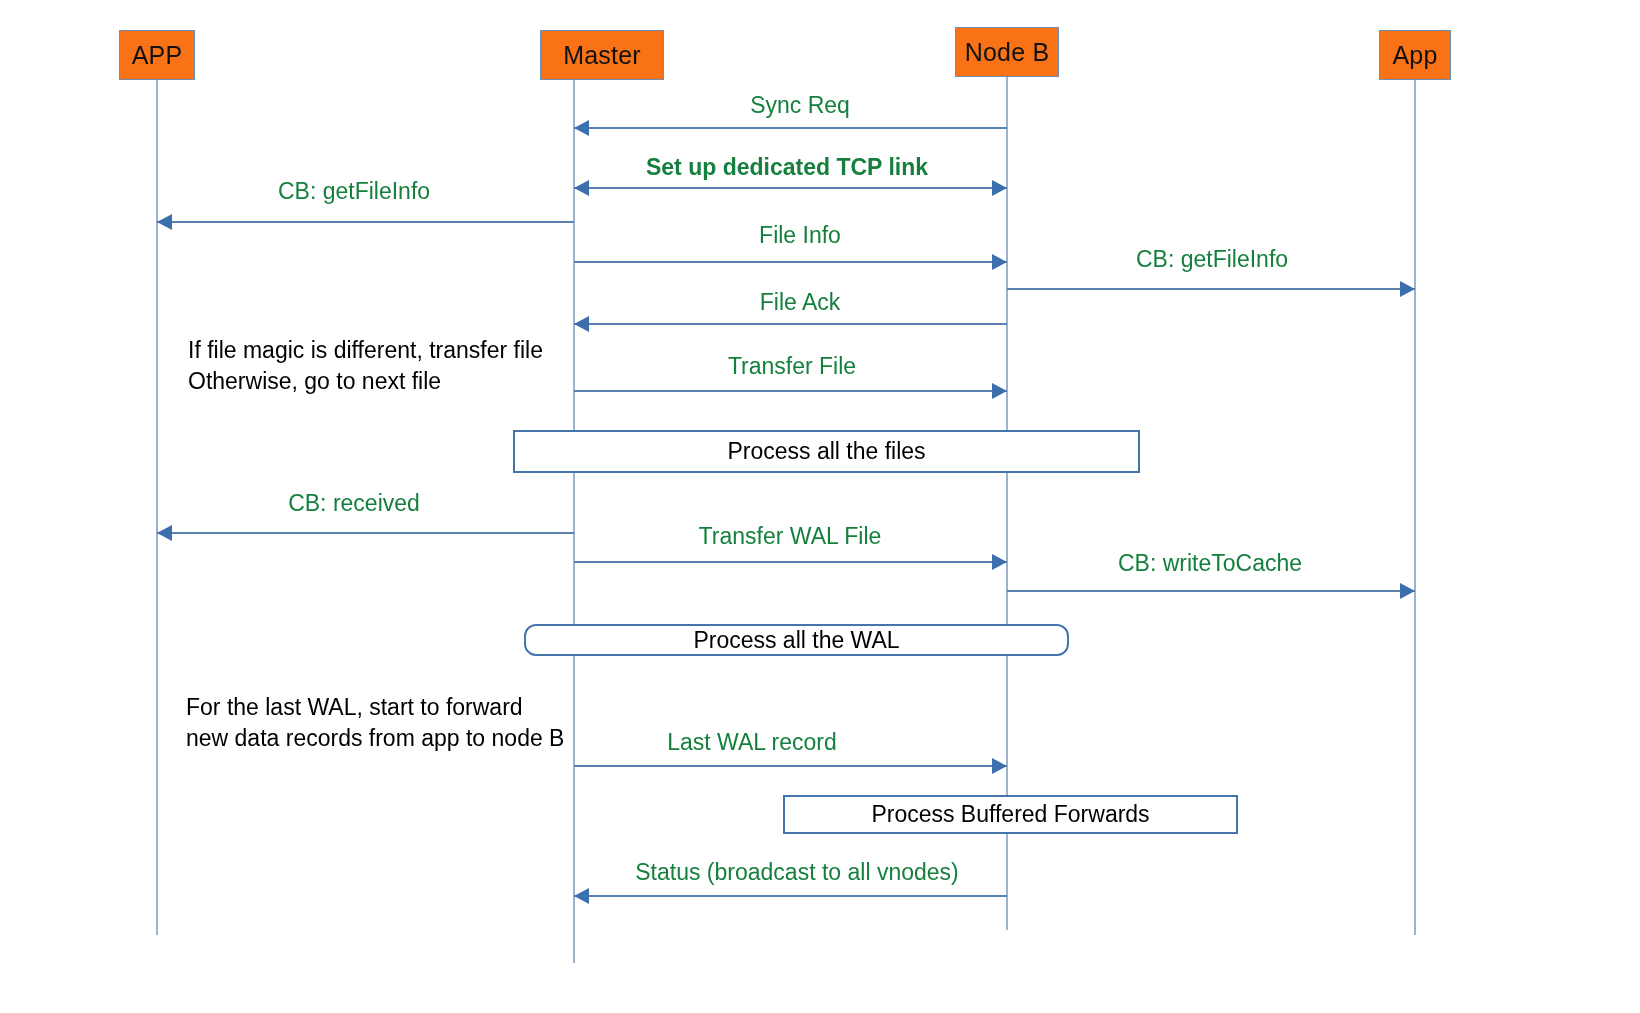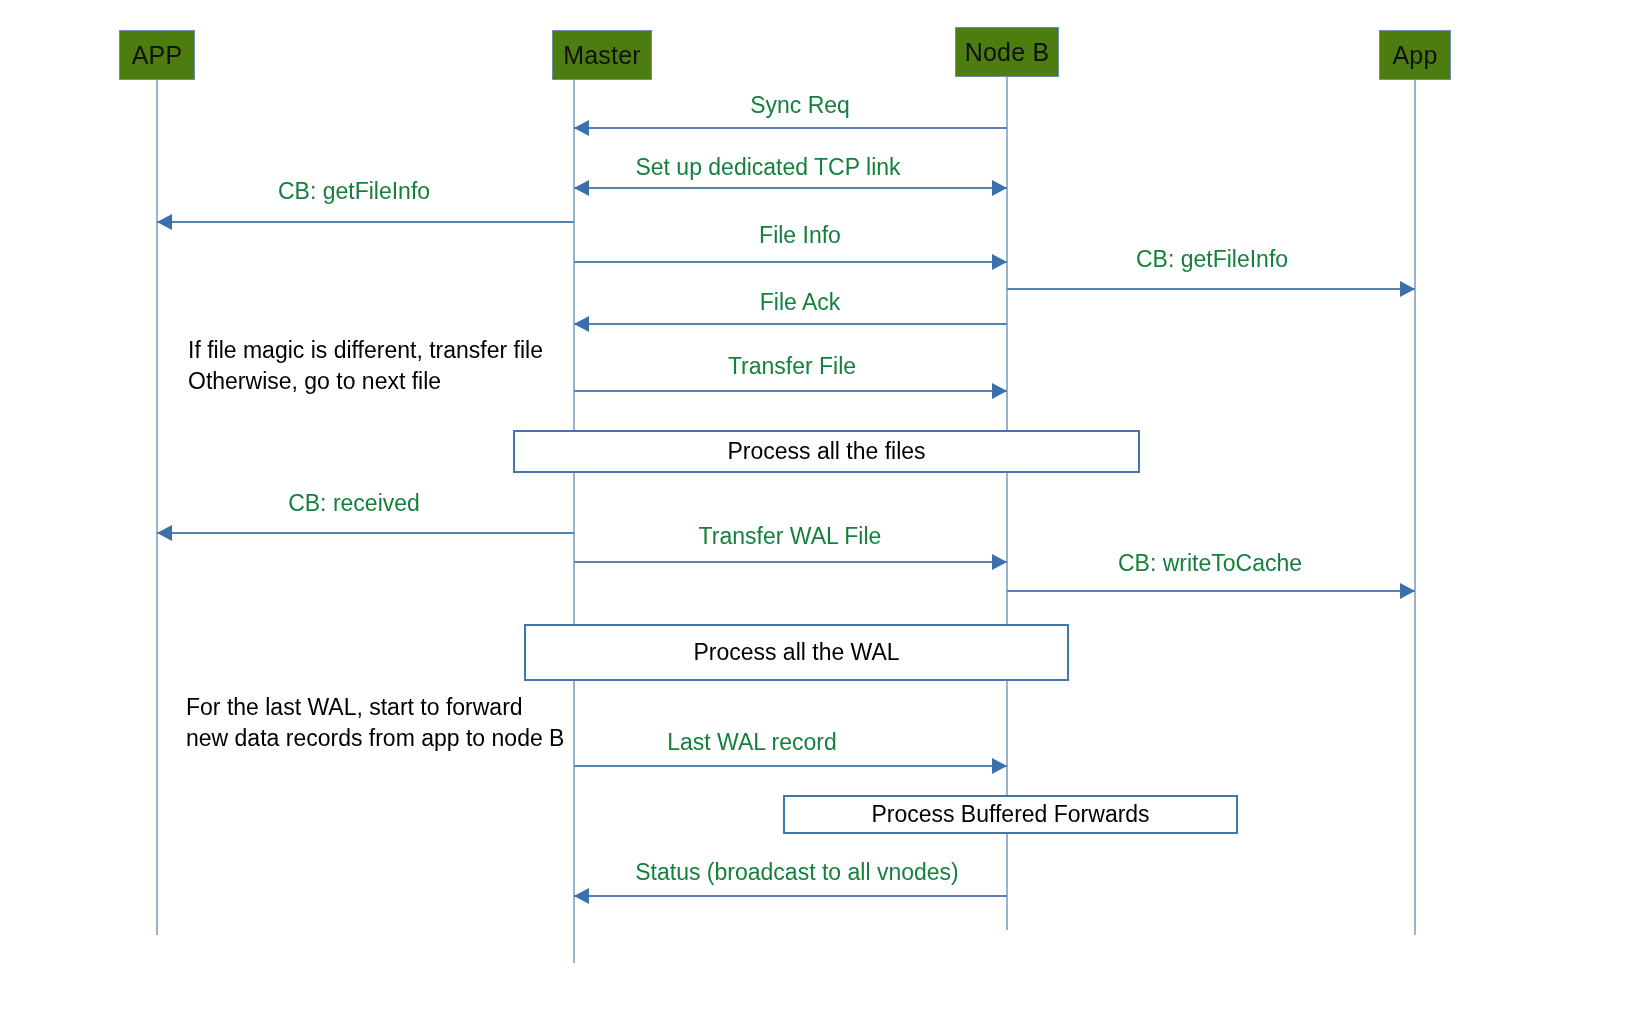--- a/index.html
+++ b/index.html
@@ -1,20 +1,20 @@
 <!DOCTYPE html>
 <html><head>
 <meta charset="utf-8">
 <style>
   html,body{margin:0;padding:0;background:#ffffff;}
   body{width:1640px;height:1013px;position:relative;overflow:hidden;
        font-family:"Liberation Sans","DejaVu Sans",sans-serif;color:#000;}
   #canvas{position:absolute;inset:0;width:1640px;height:1013px;}
   
-  .lifeline-head{position:absolute;border:1.5px solid #6e8fb5;background:#4d7c0f;
+  .lifeline-head{position:absolute;border:1.5px solid #6e8fb5;background:#f97316;
       display:flex;align-items:center;justify-content:center;
       font-size:25px;color:#111;box-sizing:border-box;letter-spacing:.2px;}
   
   .lifeline-line{position:absolute;width:1.5px;background:#9ab3d0;}
   
   .msg-label{position:absolute;font-size:23px;color:#15803d;white-space:nowrap;
       transform:translateX(-50%);text-align:center;}
   
   .msg-line{position:absolute;height:1.5px;background:#5a82b0;}
   .arrow-head{position:absolute;width:0;height:0;border-top:8px solid transparent;
@@ -27,33 +27,33 @@
       font-size:23px;color:#000;box-sizing:border-box;}
   
   .note{position:absolute;font-size:23px;color:#000;line-height:31px;white-space:pre-line;}
 </style>
 </head>
 <body>
 
 <div id="canvas">
     <div class="lifeline-head" style="left: 119px; top: 30px; width: 76px; height: 50px;">APP</div>
     <div class="lifeline-line" style="left: 156.25px; top: 80px; height: 855px;"></div>
-    <div class="lifeline-head" style="left: 552px; top: 30px; width: 100px; height: 50px;">Master</div>
+    <div class="lifeline-head" style="left: 540px; top: 30px; width: 124px; height: 50px;">Master</div>
     <div class="lifeline-line" style="left: 573.25px; top: 80px; height: 883px;"></div>
     <div class="lifeline-head" style="left: 955px; top: 27px; width: 104px; height: 50px;">Node B</div>
     <div class="lifeline-line" style="left: 1006.25px; top: 77px; height: 853px;"></div>
     <div class="lifeline-head" style="left: 1379px; top: 30px; width: 72px; height: 50px;">App</div>
     <div class="lifeline-line" style="left: 1414.25px; top: 80px; height: 855px;"></div>
     <div class="msg-line" style="left: 574px; top: 127px; width: 433px;"></div>
     <div class="arrow-head arrow-left" style="top: 119.5px; left: 574px;"></div>
     <div class="msg-label" style="left: 800px; top: 92px;">Sync Req</div>
     <div class="msg-line" style="left: 574px; top: 187px; width: 433px;"></div>
     <div class="arrow-head arrow-right" style="top: 179.5px; left: 992px;"></div>
     <div class="arrow-head arrow-left" style="top: 179.5px; left: 574px;"></div>
-    <div class="msg-label" style="left: 768px; top: 154px;">Set up dedicated TCP link</div>
+    <div class="msg-label" style="left: 787px; top: 154px; font-weight: bold;">Set up dedicated TCP link</div>
     <div class="msg-line" style="left: 157px; top: 221px; width: 417px;"></div>
     <div class="arrow-head arrow-left" style="top: 213.5px; left: 157px;"></div>
     <div class="msg-label" style="left: 354px; top: 178px;">CB: getFileInfo</div>
     <div class="msg-line" style="left: 574px; top: 261px; width: 433px;"></div>
     <div class="arrow-head arrow-right" style="top: 253.5px; left: 992px;"></div>
     <div class="msg-label" style="left: 800px; top: 222px;">File Info</div>
     <div class="msg-line" style="left: 1007px; top: 288px; width: 408px;"></div>
     <div class="arrow-head arrow-right" style="top: 280.5px; left: 1400px;"></div>
     <div class="msg-label" style="left: 1212px; top: 246px;">CB: getFileInfo</div>
     <div class="msg-line" style="left: 574px; top: 323px; width: 433px;"></div>
@@ -71,19 +71,19 @@
     <div class="msg-line" style="left: 1007px; top: 590px; width: 408px;"></div>
     <div class="arrow-head arrow-right" style="top: 582.5px; left: 1400px;"></div>
     <div class="msg-label" style="left: 1210px; top: 550px;">CB: writeToCache</div>
     <div class="msg-line" style="left: 574px; top: 765px; width: 433px;"></div>
     <div class="arrow-head arrow-right" style="top: 757.5px; left: 992px;"></div>
     <div class="msg-label" style="left: 752px; top: 729px; text-align: right;">Last WAL record</div>
     <div class="msg-line" style="left: 574px; top: 895px; width: 433px;"></div>
     <div class="arrow-head arrow-left" style="top: 887.5px; left: 574px;"></div>
     <div class="msg-label" style="left: 797px; top: 859px;">Status (broadcast to all vnodes)</div>
     <div class="process-box" style="left: 513px; top: 430px; width: 627px; height: 43px;">Process all the files</div>
-    <div class="process-box" style="left: 524px; top: 624px; width: 545px; height: 57px;">Process all the WAL</div>
+    <div class="process-box" style="left: 524px; top: 624px; width: 545px; height: 32px; border-radius: 12px;">Process all the WAL</div>
     <div class="process-box" style="left: 783px; top: 795px; width: 455px; height: 39px;">Process Buffered Forwards</div>
     <div class="note" style="left: 188px; top: 335px;">If file magic is different, transfer file
 Otherwise, go to next file</div>
     <div class="note" style="left: 186px; top: 692px;">For the last WAL, start to forward
 new data records from app to node B</div>
   </div>
 
 </body></html>

